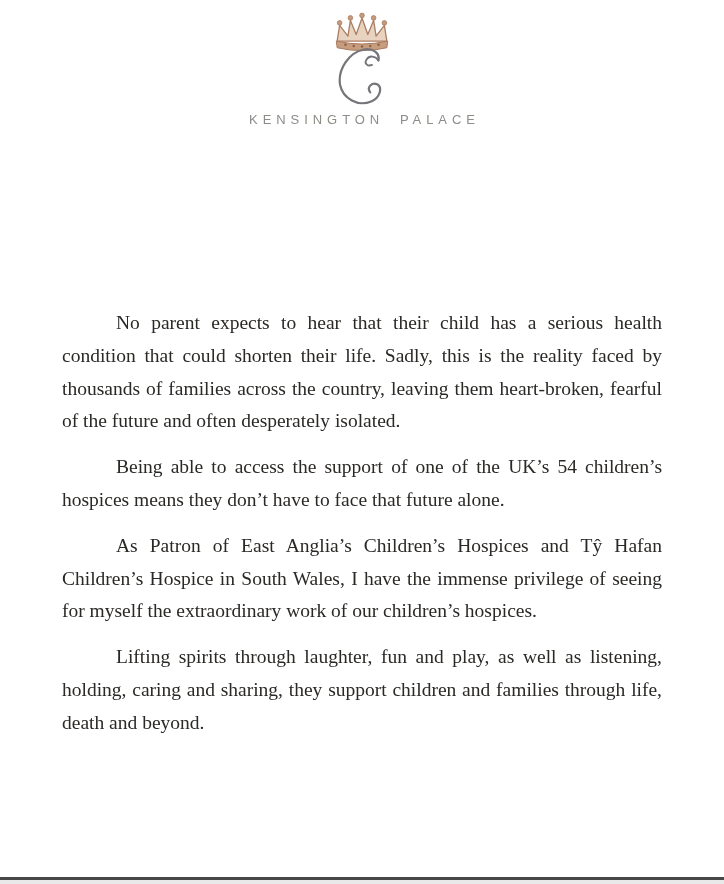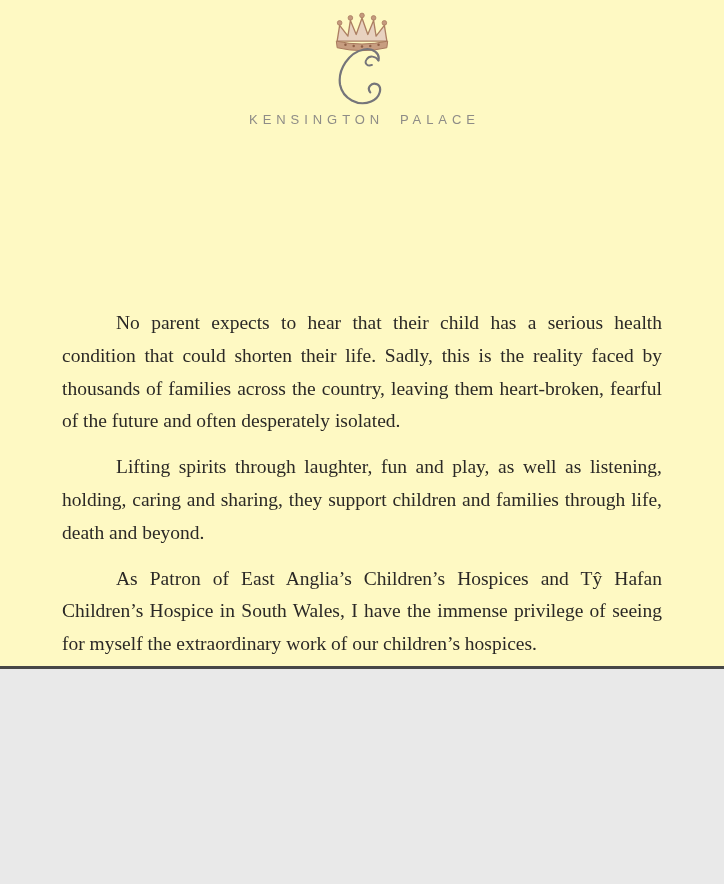--- a/index.html
+++ b/index.html
@@ -1,21 +1,21 @@
 <!DOCTYPE html>
 <html><head>
 <meta charset="utf-8">
 <style>
   html, body { margin: 0; padding: 0; background: #e9e9e9; }
   .page {
     position: relative;
     width: 724px;
-    height: 669px;
+    height: 880px;
     margin: 0 auto;
-    background: #fef9c3;
+    background: #ffffff;
     overflow: hidden;
     font-family: "Liberation Serif", serif;
   }
   .letterhead {
     padding-top: 12px;
     text-align: center;
   }
   .crown { display: block; margin: 0 auto; }
   .monogram { display: block; margin: -8px auto 0; }
   .org-name {
@@ -77,18 +77,19 @@
     <svg class="monogram" width="62" height="62" viewBox="0 0 64 68" aria-label="C">
       <path d="M 50,18 C 52,10 44,4 34,6 C 18,9 5,28 8,45 C 11,60 28,69 42,63 C 52,59 55,47 48,44 C 42,42 37,48 41,53" fill="none" stroke="#75757a" stroke-width="2.4" stroke-linecap="round"></path>
       <path d="M 50,18 C 47,13 40,12 37,17 C 34,21 38,25 43,23" fill="none" stroke="#75757a" stroke-width="2" stroke-linecap="round"></path>
     </svg>
 
     <div class="org-name">KENSINGTON PALACE</div>
   </div>
 
   <div class="body-text">
     <p>No parent expects to hear that their child has a serious health condition that could shorten their life. Sadly, this is the reality faced by thousands of families across the country, leaving them heart-broken, fearful of the future and often desperately isolated.</p>
+    <p>Being able to access the support of one of the UK’s 54 children’s hospices means they don’t have to face that future alone.</p>
+    <p>As Patron of East Anglia’s Children’s Hospices and Tŷ Hafan Children’s Hospice in South Wales, I have the immense privilege of seeing for myself the extraordinary work of our children’s hospices.</p>
     <p>Lifting spirits through laughter, fun and play, as well as listening, holding, caring and sharing, they support children and families through life, death and beyond.</p>
-    <p>As Patron of East Anglia’s Children’s Hospices and Tŷ Hafan Children’s Hospice in South Wales, I have the immense privilege of seeing for myself the extraordinary work of our children’s hospices.</p>
   </div>
 
   <div class="scan-edge"></div>
 </div>
 
 </body></html>

